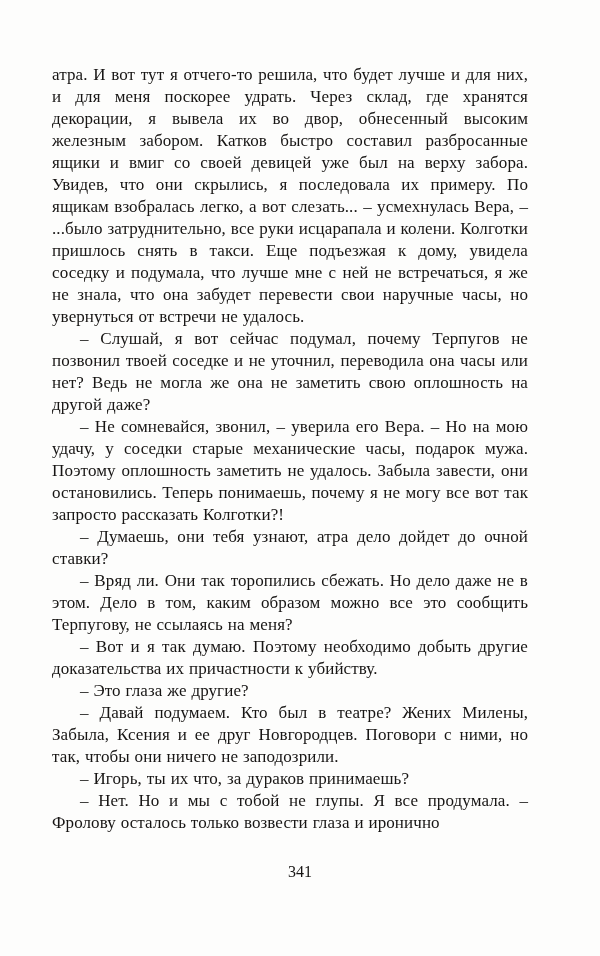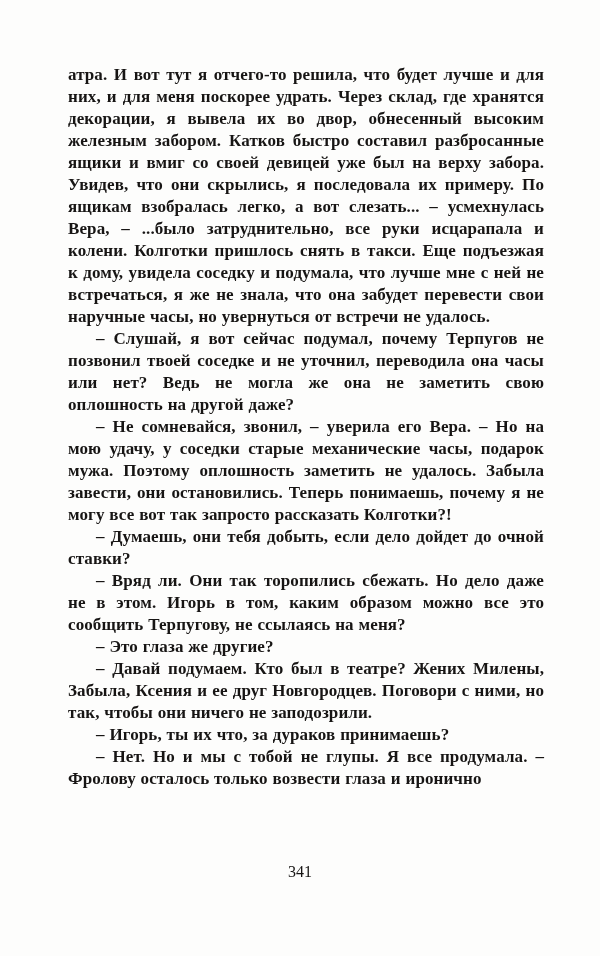--- a/index.html
+++ b/index.html
@@ -12,30 +12,29 @@
     position: relative;
     width: 600px;
     height: 956px;
     background: #fdfdfc;
     overflow: hidden;
     font-family: "Liberation Serif", serif;
     color: #171514;
   }
   .text-block {
     position: absolute;
-    left: 68px;
+    left: 52px;
     top: 64px;
     width: 476px;
     font-size: 17px;
     line-height: 22px;
     text-align: justify;
     letter-spacing: 0.1px;
     word-spacing: 0.5px;
     hyphens: auto;
-    font-weight: bold;
   }
   .text-block p {
     margin: 0;
     padding: 0;
   }
   .text-block p.indent {
     text-indent: 28px;
   }
   .page-number {
     position: absolute;
@@ -49,21 +48,22 @@
   }
 </style>
 </head>
 <body>
 
 <div class="scan-page">
   <div class="text-block">
     <p>атра. И вот тут я отчего-то решила, что будет лучше и для них, и для меня поскорее удрать. Через склад, где хранятся декорации, я вывела их во двор, обнесенный высоким железным забором. Катков быстро составил разбросанные ящики и вмиг со своей девицей уже был на верху забора. Увидев, что они скрылись, я последовала их примеру. По ящикам взобралась легко, а вот слезать... – усмехнулась Вера, – ...было затруднительно, все руки исцарапала и колени. Колготки пришлось снять в такси. Еще подъезжая к дому, увидела соседку и подумала, что лучше мне с ней не встречаться, я же не знала, что она забудет перевести свои наручные часы, но увернуться от встречи не удалось.</p>
     <p class="indent">– Слушай, я вот сейчас подумал, почему Терпугов не позвонил твоей соседке и не уточнил, переводила она часы или нет? Ведь не могла же она не заметить свою оплошность на другой даже?</p>
     <p class="indent">– Не сомневайся, звонил, – уверила его Вера. – Но на мою удачу, у соседки старые механические часы, подарок мужа. Поэтому оплошность заметить не удалось. Забыла завести, они остановились. Теперь понимаешь, почему я не могу все вот так запросто рассказать Колготки?!</p>
-    <p class="indent">– Думаешь, они тебя добыть, если дело дойдет до очной ставки?</p>
-    <p class="indent">– Вряд ли. Они так торопились сбежать. Но дело даже не в этом. Игорь в том, каким образом можно все это сообщить Терпугову, не ссылаясь на меня?</p>
+    <p class="indent">– Думаешь, они тебя узнают, атра дело дойдет до очной ставки?</p>
+    <p class="indent">– Вряд ли. Они так торопились сбежать. Но дело даже не в этом. Дело в том, каким образом можно все это сообщить Терпугову, не ссылаясь на меня?</p>
+    <p class="indent">– Вот и я так думаю. Поэтому необходимо добыть другие доказательства их причастности к убийству.</p>
     <p class="indent">– Это глаза же другие?</p>
     <p class="indent">– Давай подумаем. Кто был в театре? Жених Милены, Забыла, Ксения и ее друг Новгородцев. Поговори с ними, но так, чтобы они ничего не заподозрили.</p>
     <p class="indent">– Игорь, ты их что, за дураков принимаешь?</p>
     <p class="indent">– Нет. Но и мы с тобой не глупы. Я все продумала. – Фролову осталось только возвести глаза и иронично</p>
   </div>
   <div class="page-number">341</div>
 </div>
 
 </body></html>

